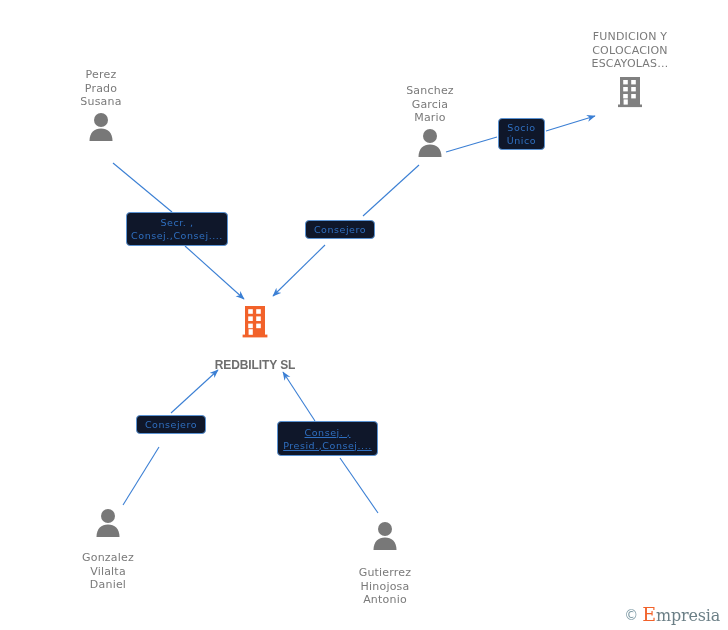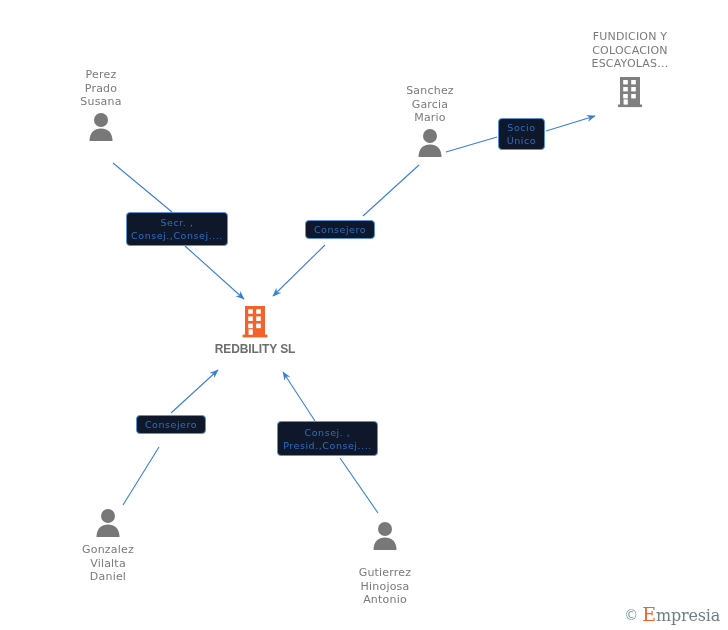--- a/index.html
+++ b/index.html
@@ -181,31 +181,31 @@
         <rect x="2.6" y="31.6" width="24.8" height="2.8" fill="#f2622a"></rect>
         <rect x="8.2" y="6.2" width="4.6" height="4.6" fill="#ffffff"></rect>
         <rect x="16.2" y="6.2" width="4.6" height="4.6" fill="#ffffff"></rect>
         <rect x="8.2" y="13.4" width="4.6" height="4.6" fill="#ffffff"></rect>
         <rect x="16.2" y="13.4" width="4.6" height="4.6" fill="#ffffff"></rect>
         <rect x="8.2" y="20.6" width="4.6" height="4.6" fill="#ffffff"></rect>
         <rect x="16.2" y="20.6" width="4.6" height="4.6" fill="#ffffff"></rect>
         <rect x="8.6" y="26.2" width="4.2" height="5.6" fill="#ffffff"></rect>
       </svg>
     </div>
-    <div class="node-label company-name" style="margin-top:2px;">REDBILITY SL</div>
+    <div class="node-label company-name" style="margin-top:18px;">REDBILITY SL</div>
   </div>
 
   <div class="node" style="left:48px; top:505px;">
     <div class="icon-wrap">
       <svg width="28" height="30" viewBox="0 0 28 30">
         <circle cx="14" cy="9" r="7" fill="#787878"></circle>
         <path d="M2.5,30 C2.5,21.6 7.4,17.6 14,17.6 C20.6,17.6 25.5,21.6 25.5,30 Z" fill="#787878"></path>
       </svg>
     </div>
-    <div class="node-label" style="margin-top:4px;">Gonzalez
+    <div class="node-label" style="margin-top:12px;">Gonzalez
 Vilalta
 Daniel</div>
   </div>
 
   <div class="node" style="left:325px; top:518px;">
     <div class="icon-wrap">
       <svg width="28" height="30" viewBox="0 0 28 30">
         <circle cx="14" cy="9" r="7" fill="#787878"></circle>
         <path d="M2.5,30 C2.5,21.6 7.4,17.6 14,17.6 C20.6,17.6 25.5,21.6 25.5,30 Z" fill="#787878"></path>
       </svg>
@@ -218,21 +218,21 @@
   <div class="rel-box" style="left:126px; top:212px; width:102px; height:34px;">Secr. ,
 Consej.,Consej....</div>
 
   <div class="rel-box" style="left:305px; top:220px; width:70px; height:19px;">Consejero</div>
 
   <div class="rel-box" style="left:498px; top:118px; width:47px; height:32px;">Socio
 Único</div>
 
   <div class="rel-box" style="left:136px; top:415px; width:70px; height:19px;">Consejero</div>
 
-  <div class="rel-box" style="left:277px; top:421px; width:101px; height:35px;">Consej. ,
+  <div class="rel-box" style="left:277px; top:421px; width:101px; height:35px;text-decoration:underline;">Consej. ,
 Presid.,Consej....</div>
 
   <div id="watermark">
     <span class="copy">©</span>
     <span class="brand"><span class="cap">E</span><span>mpresia</span></span>
   </div>
 
 </div>
 
 </body></html>

